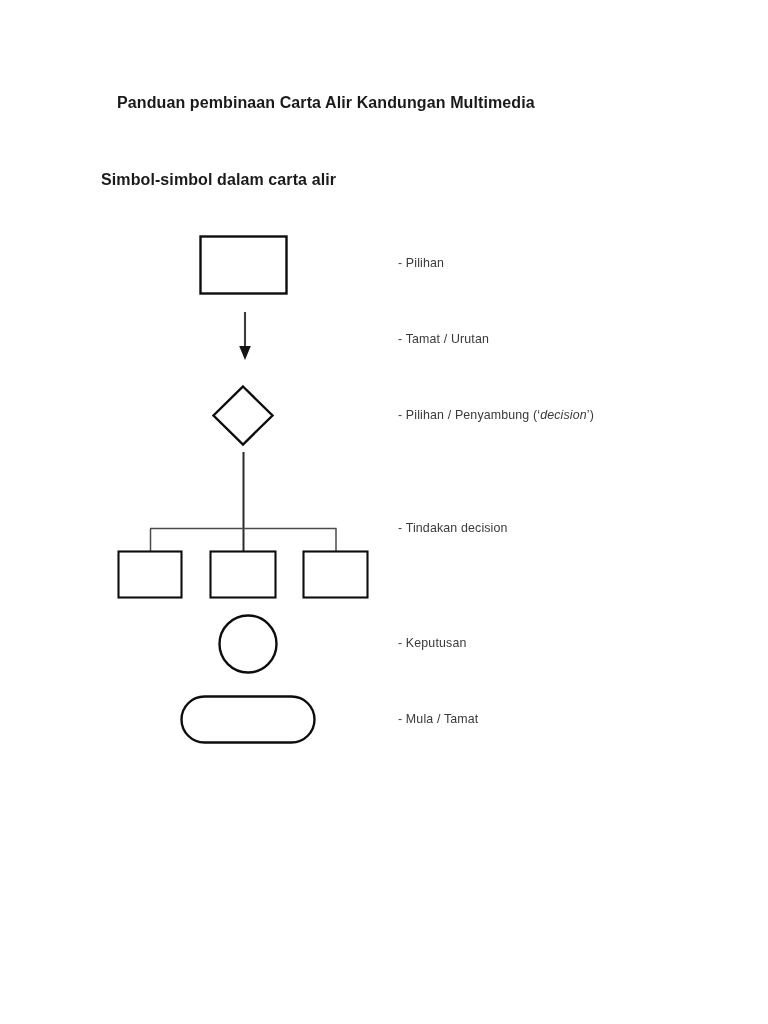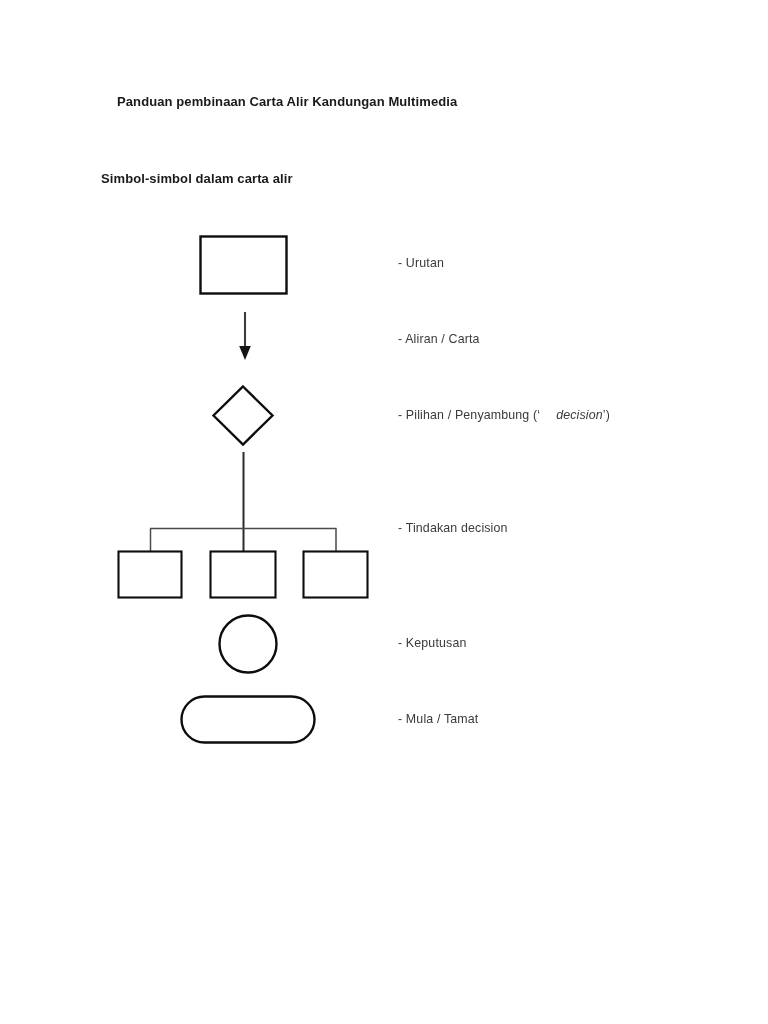--- a/index.html
+++ b/index.html
@@ -20,40 +20,39 @@
     position: absolute;
     inset: 0;
     background: #ffffff;
     overflow: hidden;
   }
 
   
   .heading {
     position: absolute;
     font-weight: bold;
-    font-size: 13px;
+    font-size: 16px;
     letter-spacing: 0.1px;
     color: #1a1a1a;
     white-space: nowrap;
   }
   #doc-title   { left: 117px; top: 94px; }
   #section-title { left: 101px; top: 171px; }
 
   
   .legend-label {
     position: absolute;
     left: 398px;
     font-size: 12.4px;
     color: #3a3a3a;
     white-space: nowrap;
     letter-spacing: 0.15px;
   }
   .legend-label .em {
     font-style: italic;
-    margin-left: 16px;
   }
 
   
   #flow-diagram {
     position: absolute;
     left: 0;
     top: 0;
   }
   .shape-outline {
     fill: #ffffff;
@@ -115,23 +114,23 @@
       <rect class="shape-outline thin" x="118.5" y="551.5" width="63" height="46"></rect>
       <rect class="shape-outline thin" x="210.5" y="551.5" width="65" height="46"></rect>
       <rect class="shape-outline thin" x="303.5" y="551.5" width="64" height="46"></rect>
     </g>
 
     <circle class="shape-outline" cx="248" cy="644" r="28.5"></circle>
 
     <rect class="shape-outline" x="181.5" y="696.5" width="133" height="46" rx="23" ry="23"></rect>
   </svg>
 
-  <div class="legend-label" style="top:256px">- Urutan</div>
+  <div class="legend-label" style="top:256px">- Pilihan</div>
 
-  <div class="legend-label" style="top:332px">- Aliran / Carta</div>
+  <div class="legend-label" style="top:332px">- Tamat / Urutan</div>
 
   <div class="legend-label" style="top:408px"><span>- Pilihan / Penyambung (‘</span><span class="em">decision</span><span>’)</span></div>
 
   <div class="legend-label" style="top:521px">- Tindakan decision</div>
 
   <div class="legend-label" style="top:636px">- Keputusan</div>
 
   <div class="legend-label" style="top:712px">- Mula / Tamat</div>
 
 </div>

